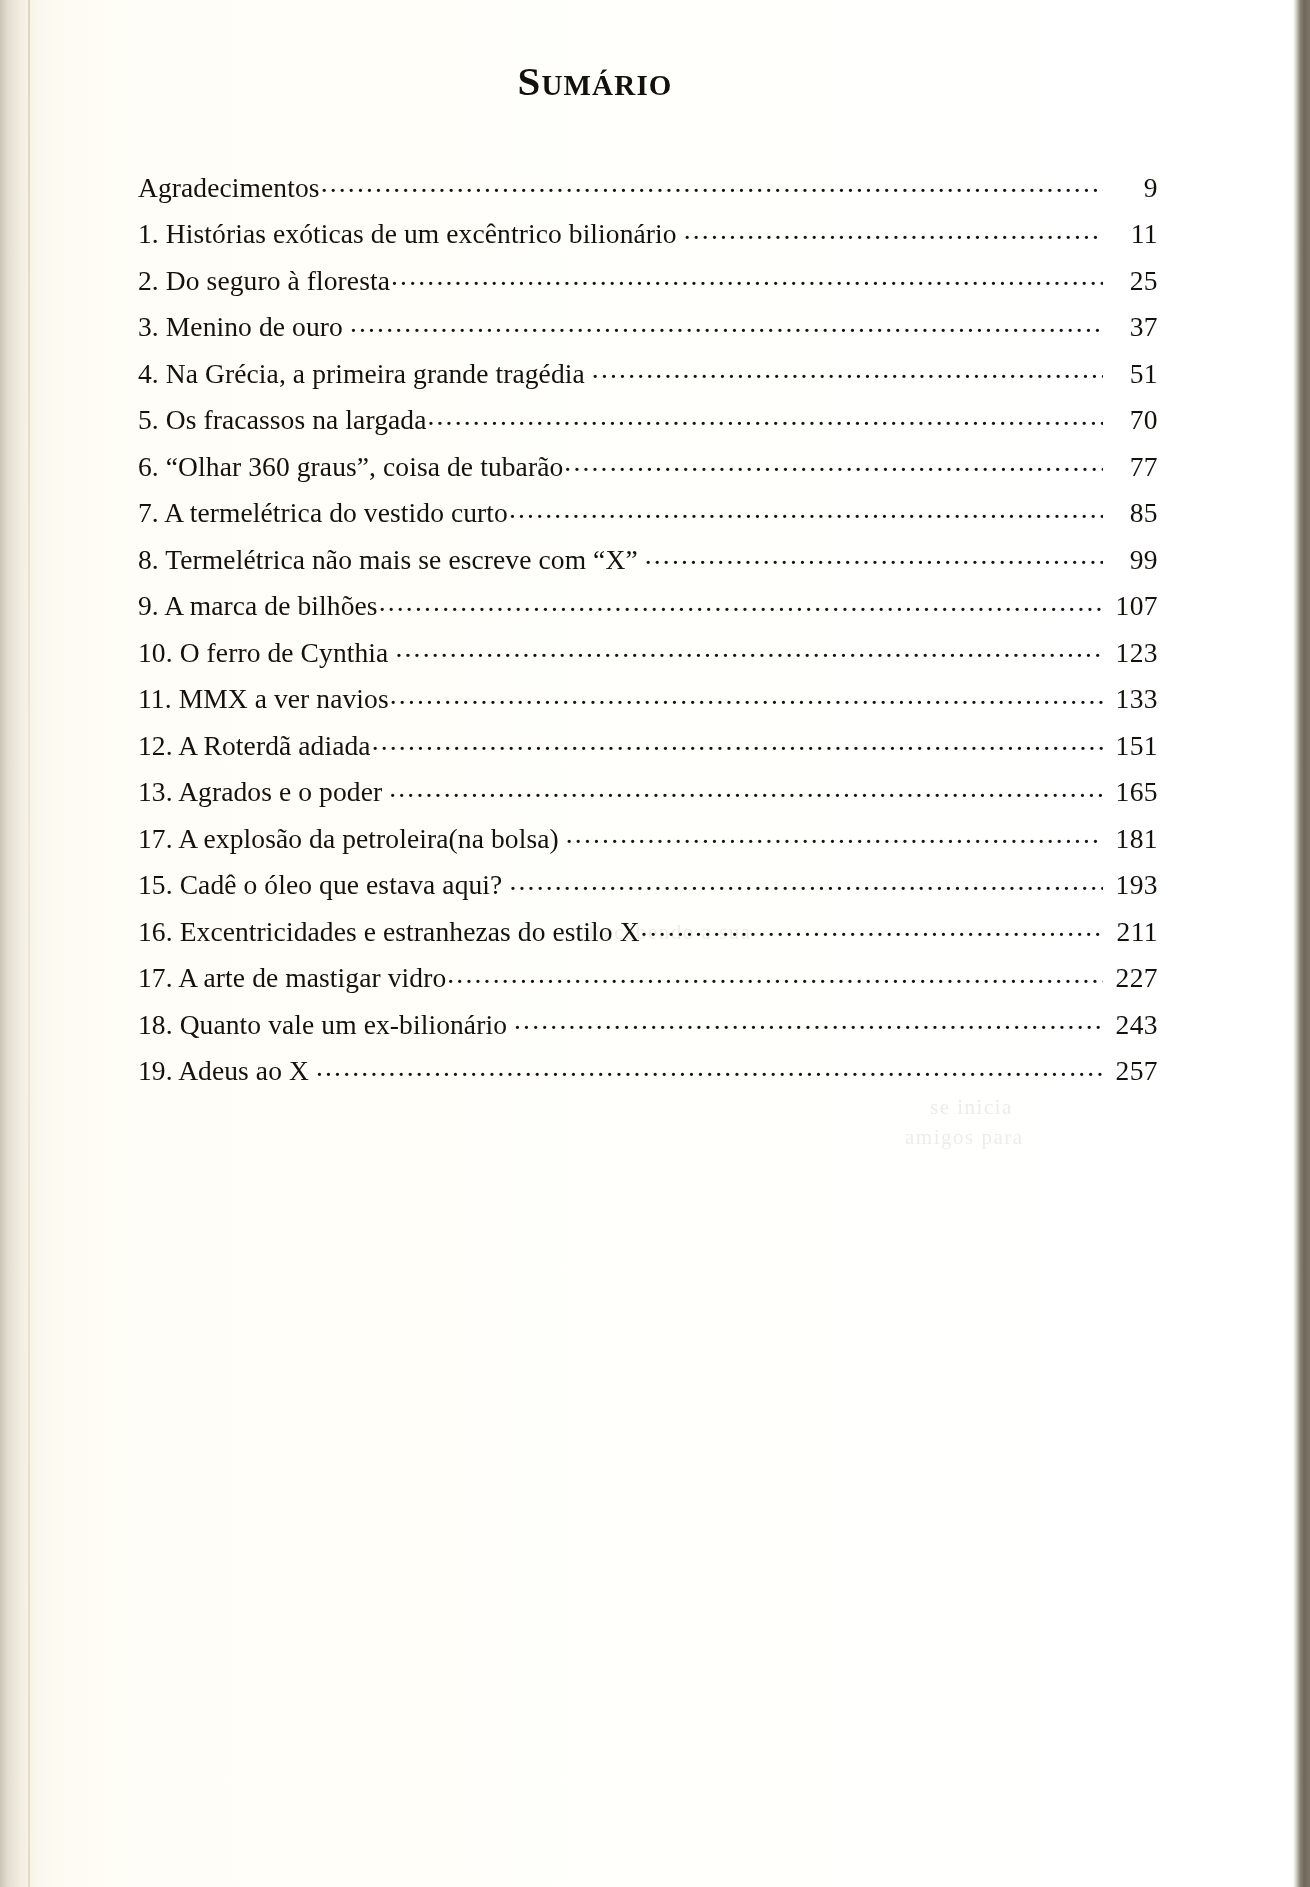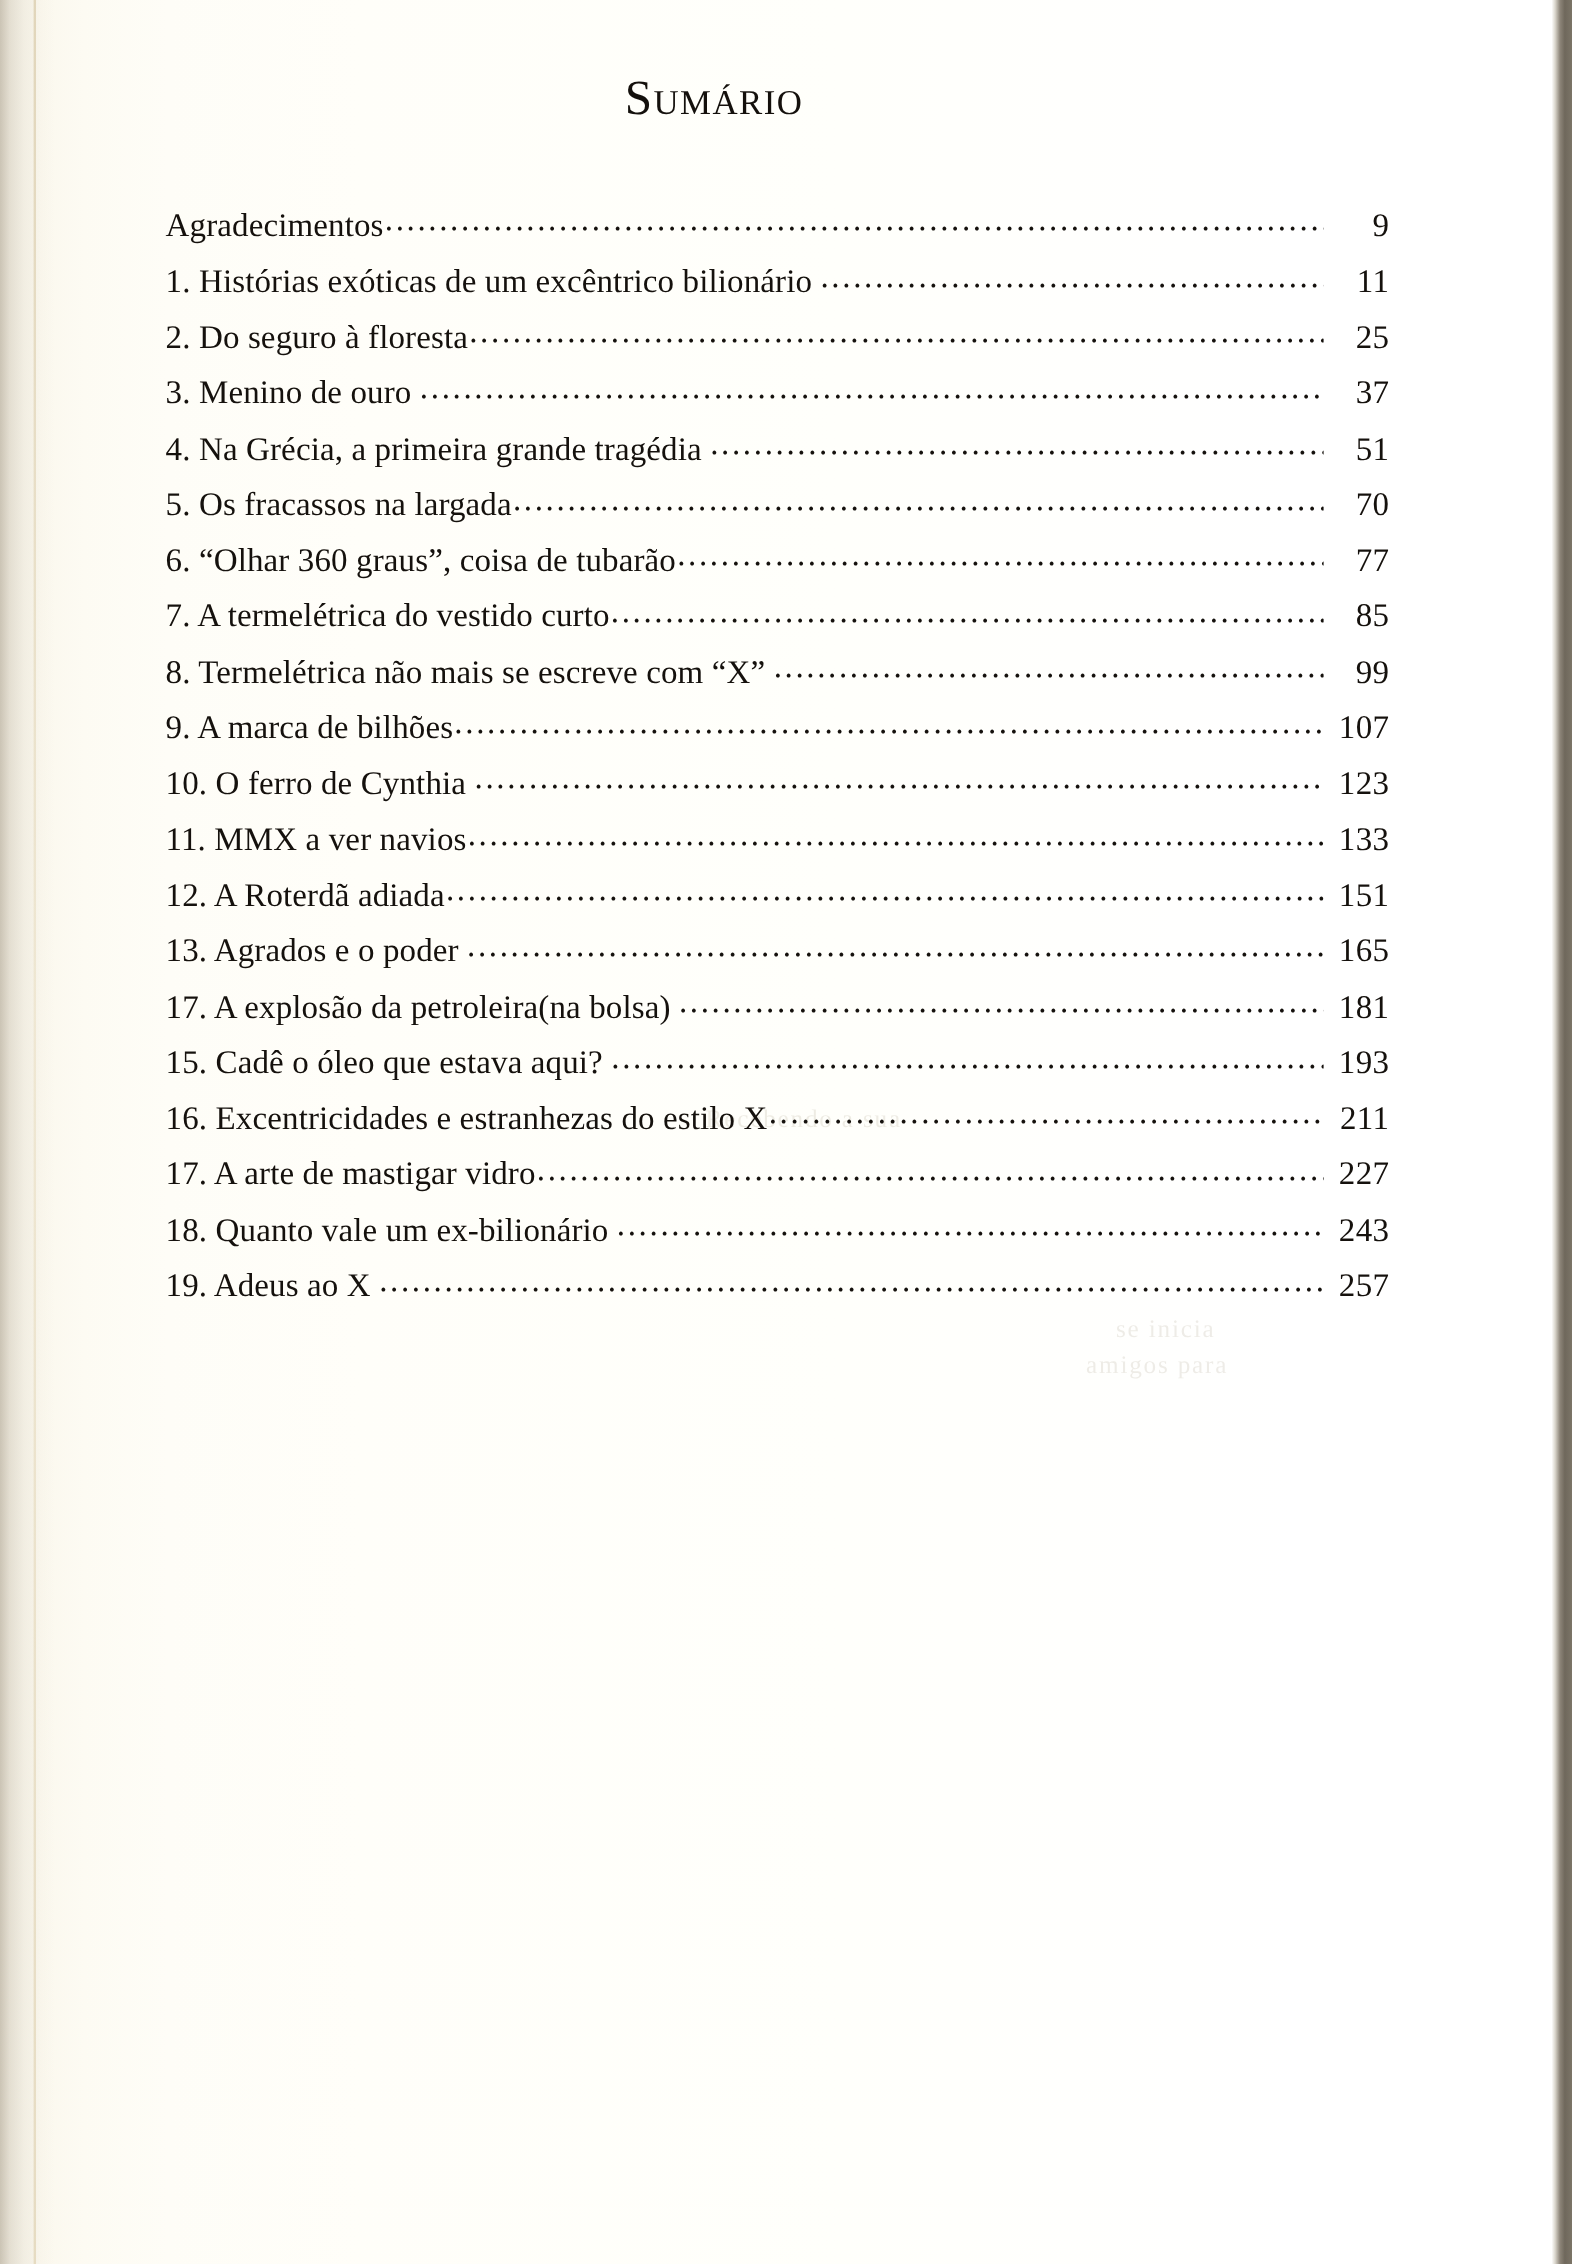--- a/index.html
+++ b/index.html
@@ -85,21 +85,21 @@
   #page-title {
     text-align: center;
     font-size: 41px;
     line-height: 1;
     letter-spacing: 1.2px;
     font-variant: small-caps;
     color: #14100c;
     margin: 0;
     padding-top: 61px;
     padding-right: 120px;
-    font-weight: 400;
+    font-weight: 700;
   }
 
   #toc {
     margin: 0;
     padding: 0;
     list-style: none;
     position: absolute;
     top: 169px;
     left: 138px;
     width: 1020px;

